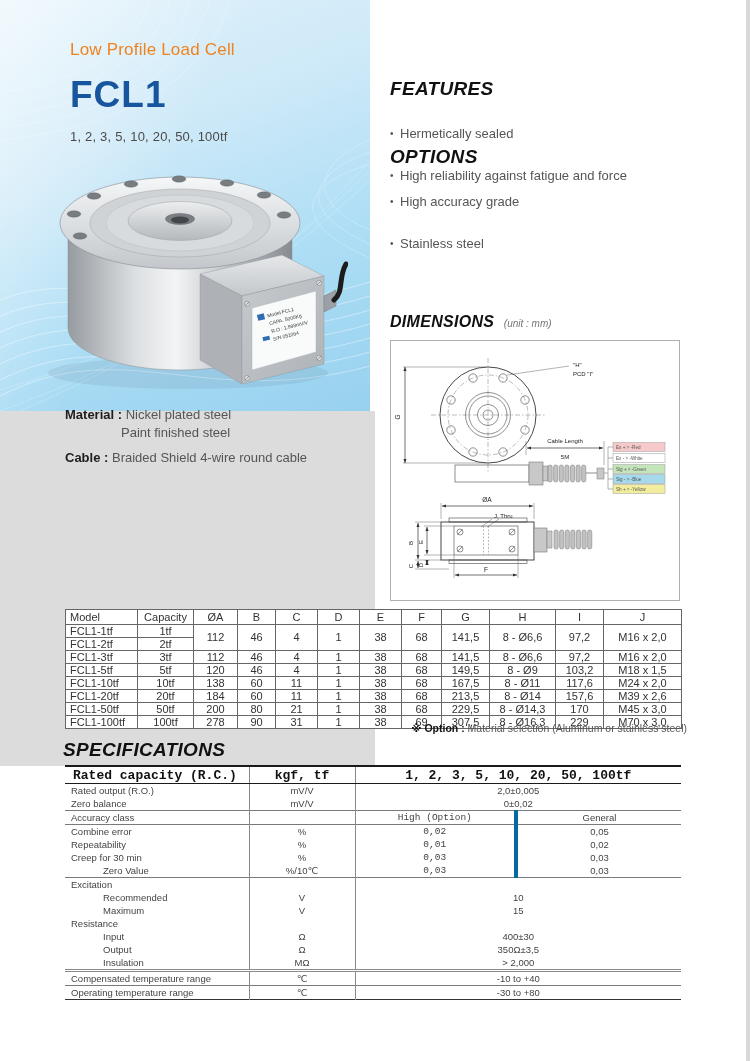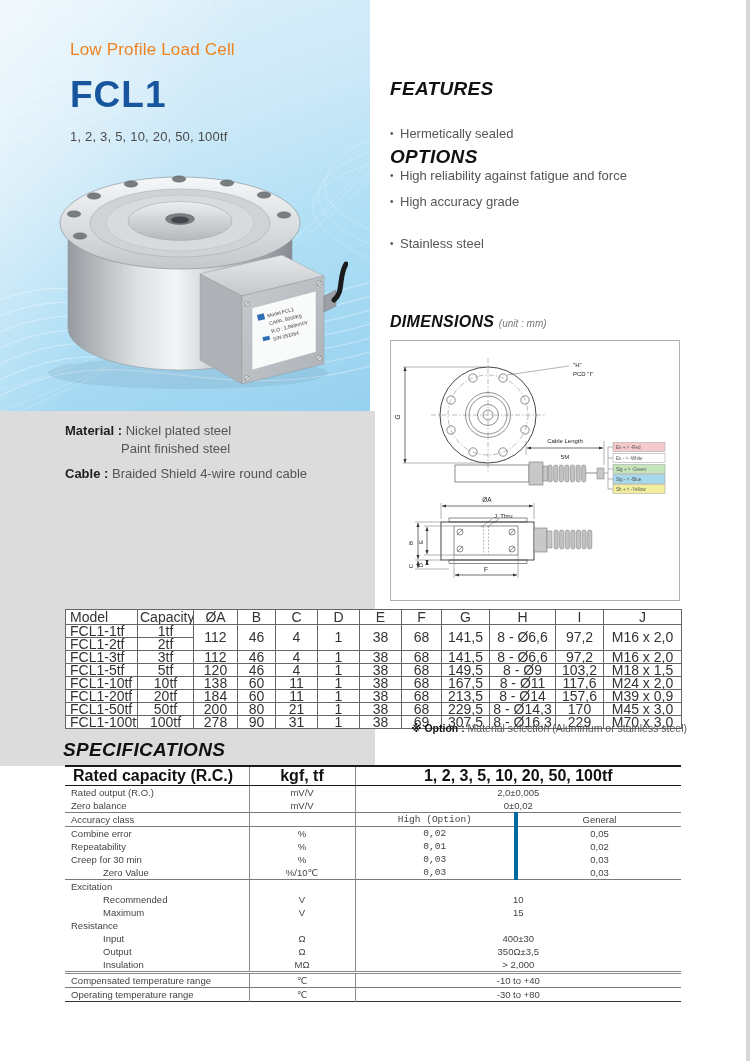--- a/index.html
+++ b/index.html
@@ -13,56 +13,56 @@
                linear-gradient(160deg,#e2f2fb 0%,#cde9f8 35%,#aedef5 65%,#97d1ef 100%);}
   .waves{position:absolute;left:0;top:0;width:370px;height:411px;}
   .brand{position:absolute;left:70px;top:40px;}
   .brand-sub{font-size:17px;color:#f0821e;letter-spacing:.2px;}
   .brand-model{font-size:37px;font-weight:bold;color:#17569e;letter-spacing:1px;margin-top:14px;}
   .brand-range{font-size:13px;color:#4a4a4a;margin-top:13px;letter-spacing:.2px;}
   .photo{position:absolute;left:28px;top:138px;}
 
   
   .gray-panel{position:absolute;left:0;top:411px;width:375px;height:355px;background:#dcdcdc;}
-  .mat{position:absolute;left:65px;top:422px;font-size:13px;color:#555;line-height:18px;}
+  .mat{position:absolute;left:65px;top:406px;font-size:13px;color:#555;line-height:18px;}
   .mat b{color:#1e1e1e;}
   .mat .ind{margin-left:56px;}
   .mat .cab{margin-top:7px;}
 
   
   .sec-title{font-style:italic;font-weight:bold;font-size:19px;color:#111;letter-spacing:.3px;}
   .features{position:absolute;left:390px;top:78px;width:350px;}
   .options{position:absolute;left:390px;top:146px;width:350px;}
   .blist{margin-top:4px;}
   .blist .it{font-size:13px;color:#555;line-height:17px;margin-top:25px;}
   .blist .bu{display:inline-block;width:10px;color:#555;font-size:10px;vertical-align:1px;}
 
   .dims-head{position:absolute;left:390px;top:313px;}
   .dims-head .sec-title{font-size:16px;display:inline;}
-  .unit-note{font-style:italic;font-size:10px;color:#777;}
+  .unit-note{font-style:italic;font-size:10px;color:#777;margin-left:5px;}
   .dims-box{position:absolute;left:390px;top:340px;width:288px;height:259px;
             border:1px solid #b0b0b0;background:#fff;}
 
   
   .dim-table{position:absolute;left:65px;top:609px;width:616px;border-collapse:collapse;
-    table-layout:fixed;background:#fff;font-size:14px;color:#333;border:1.5px solid #444;}
+    table-layout:fixed;background:#fff;font-size:11px;color:#333;border:1.5px solid #444;}
   .dim-table th,.dim-table td{border:1px solid #666;text-align:center;font-weight:normal;
     padding:0 2px;height:12px;line-height:11px;overflow:hidden;white-space:nowrap;}
   .dim-table th{height:14px;}
   .dim-table .left{text-align:left;padding-left:4px;}
   .opt-note{position:absolute;right:63px;top:722px;font-size:10.5px;color:#555;margin-left:10px;}
   .opt-note b{color:#111;}
 
   
   .spec-head{position:absolute;left:63px;top:739px;}
   .spec-table{position:absolute;left:65px;top:765px;width:616px;border-collapse:collapse;
     table-layout:fixed;font-size:9.5px;color:#444;border-top:2.5px solid #1a1a1a;
     border-bottom:1.5px solid #333;}
-  .spec-table thead th{font-size:16px;font-weight:bold;color:#111;height:16px;
-    border-bottom:1.5px solid #1a1a1a;padding:0;}
+  .spec-table thead th{font-size:13px;font-weight:bold;color:#111;height:16px;
+    border-bottom:1.5px solid #1a1a1a;padding:0;font-family:Liberation Mono, monospace;}
   .spec-table thead .param{text-align:left;padding-left:8px;}
   .spec-table td{height:13px;line-height:13px;padding:0;text-align:center;white-space:nowrap;overflow:hidden;}
   .spec-table .param{text-align:left;padding-left:6px;border-right:1px solid #8a8a8a;}
   .spec-table .ind1{padding-left:38px;}
   .spec-table .unit{border-right:1px solid #8a8a8a;}
   .spec-table .v1s{border-right:4px solid #0369a1;font-family:Liberation Mono, monospace;}
   .spec-table tr.rt td{border-top:1px solid #7a7a7a;}
   .spec-table tr.rk td{border-top:3px double #8a8a8a;}
 
   
@@ -445,21 +445,21 @@
           <td>20tf</td>
           <td>184</td>
           <td>60</td>
           <td>11</td>
           <td>1</td>
           <td>38</td>
           <td>68</td>
           <td>213,5</td>
           <td>8 - Ø14</td>
           <td>157,6</td>
-          <td>M39 x 0,9</td>
+          <td>M39 x 2,6</td>
         </tr>
         <tr>
           <td class="left">FCL1-50tf</td>
           <td>50tf</td>
           <td>200</td>
           <td>80</td>
           <td>21</td>
           <td>1</td>
           <td>38</td>
           <td>68</td>

